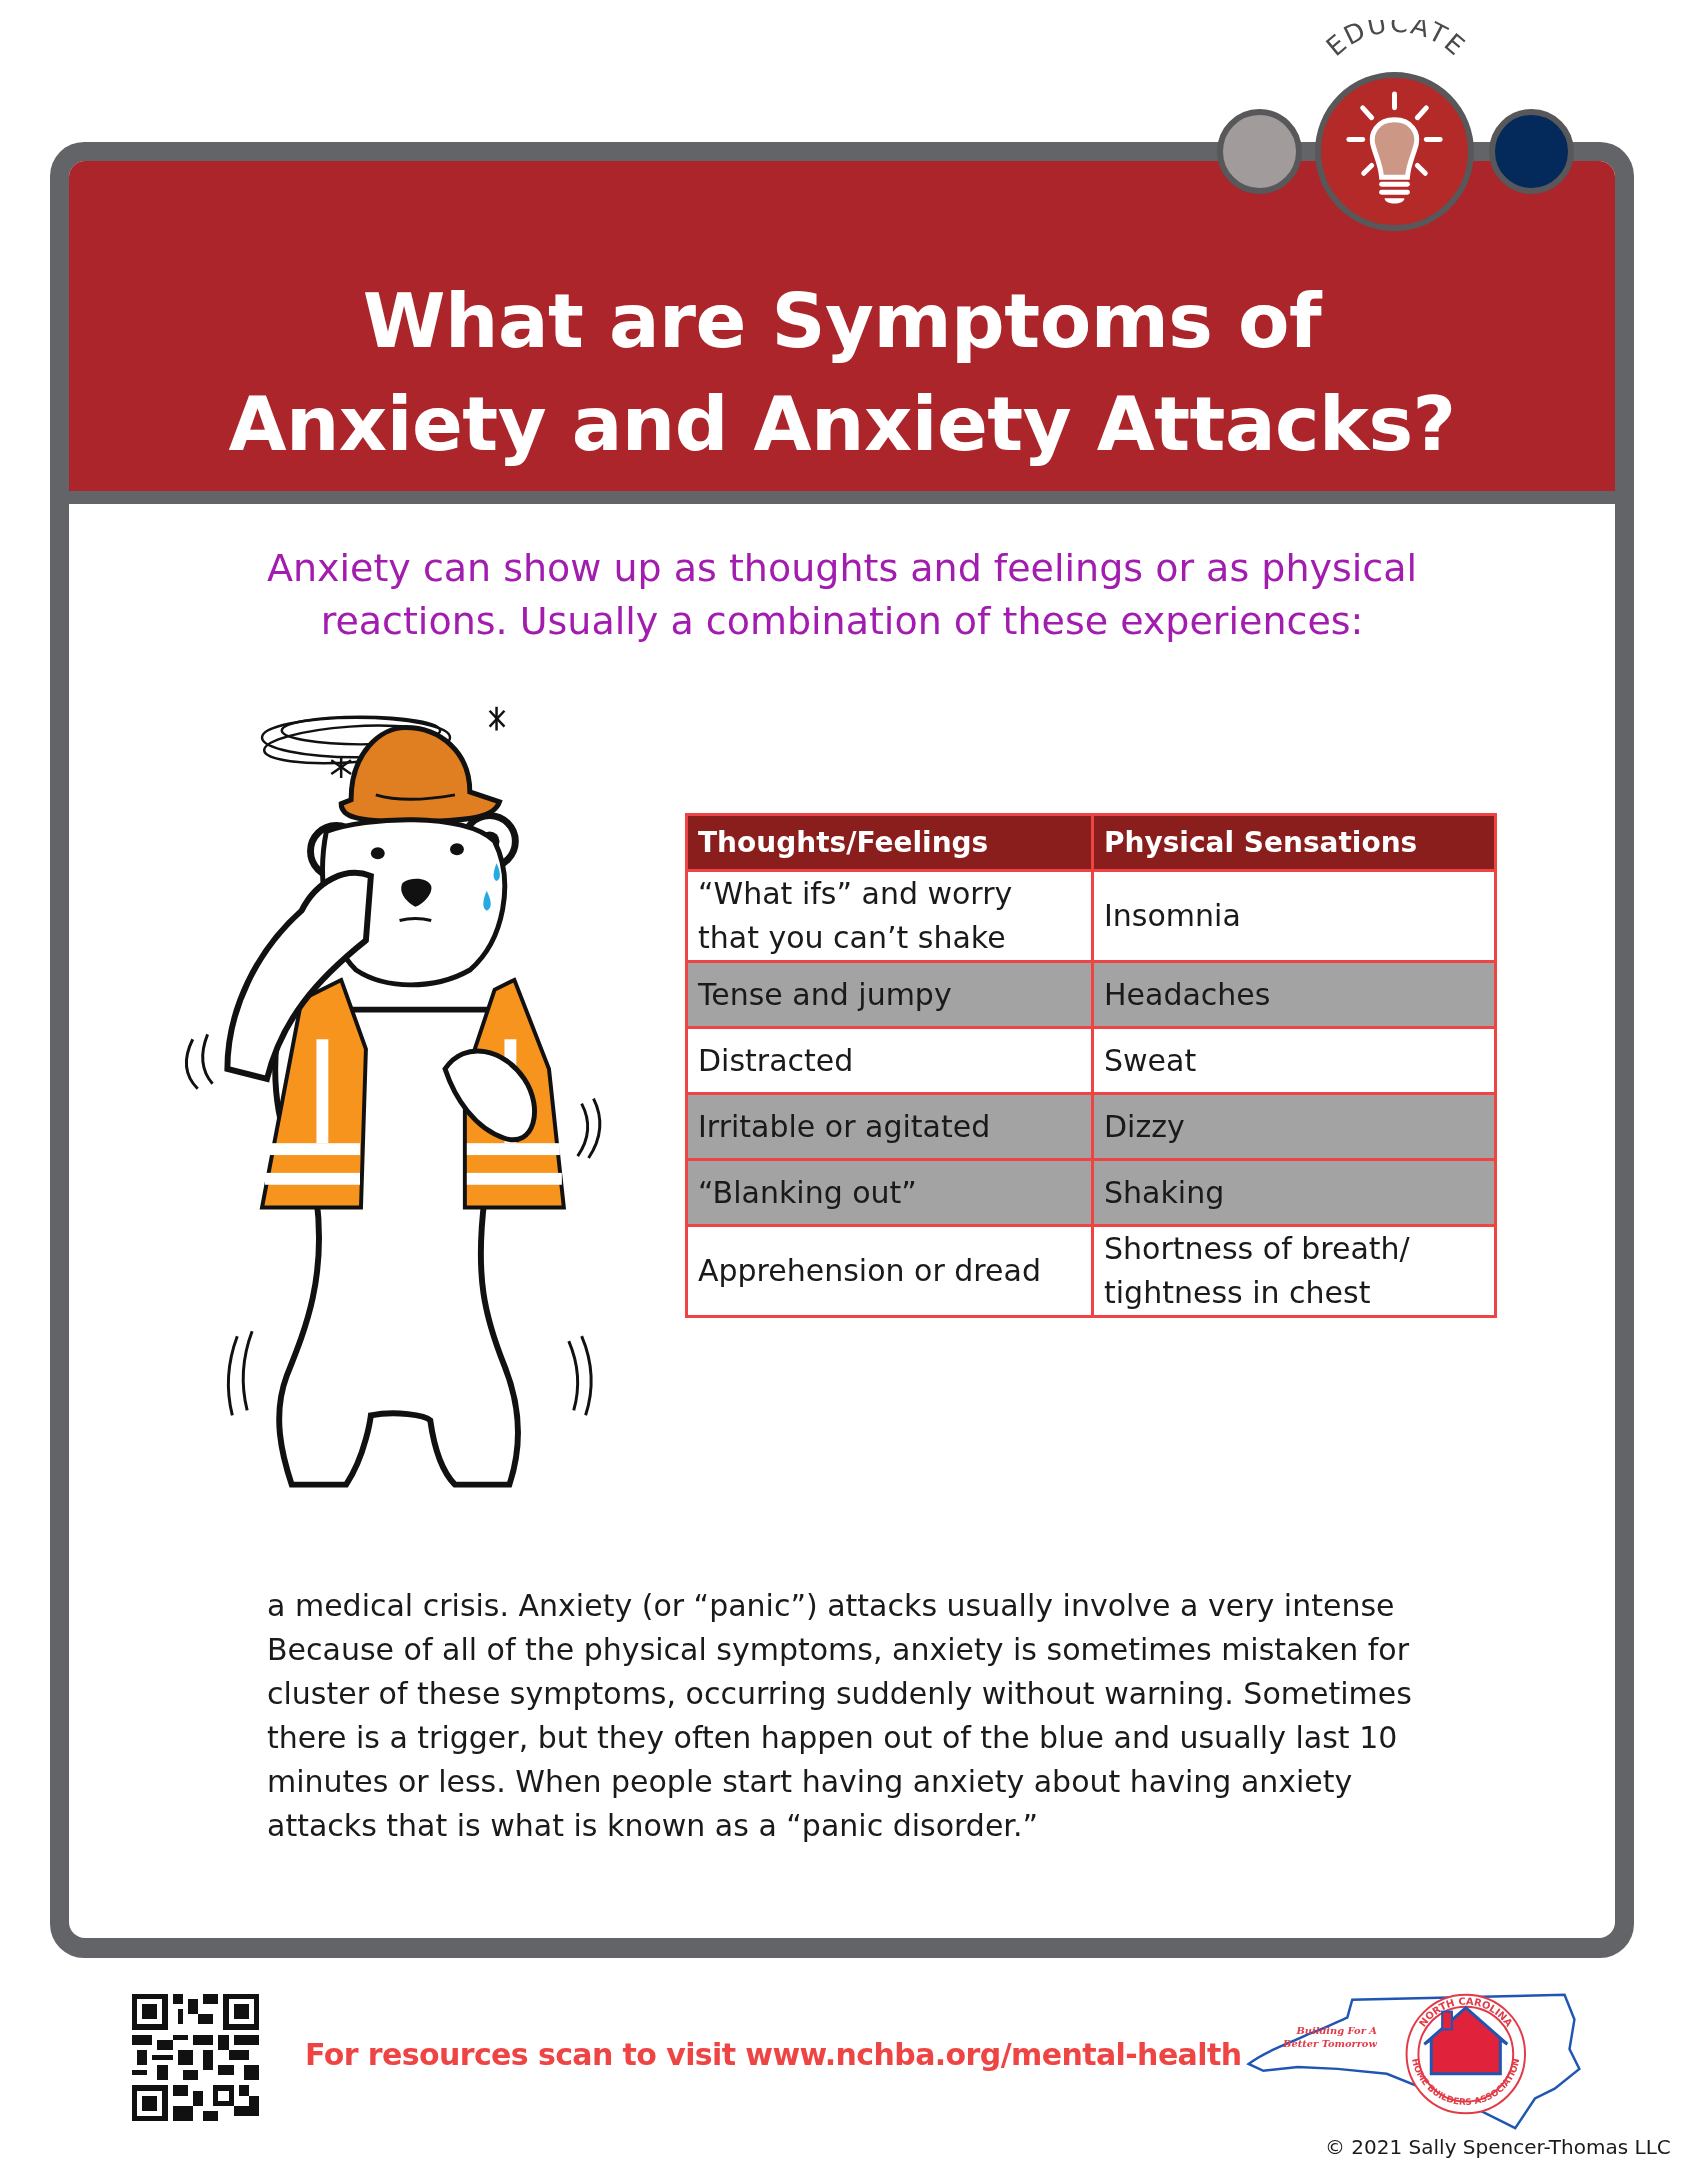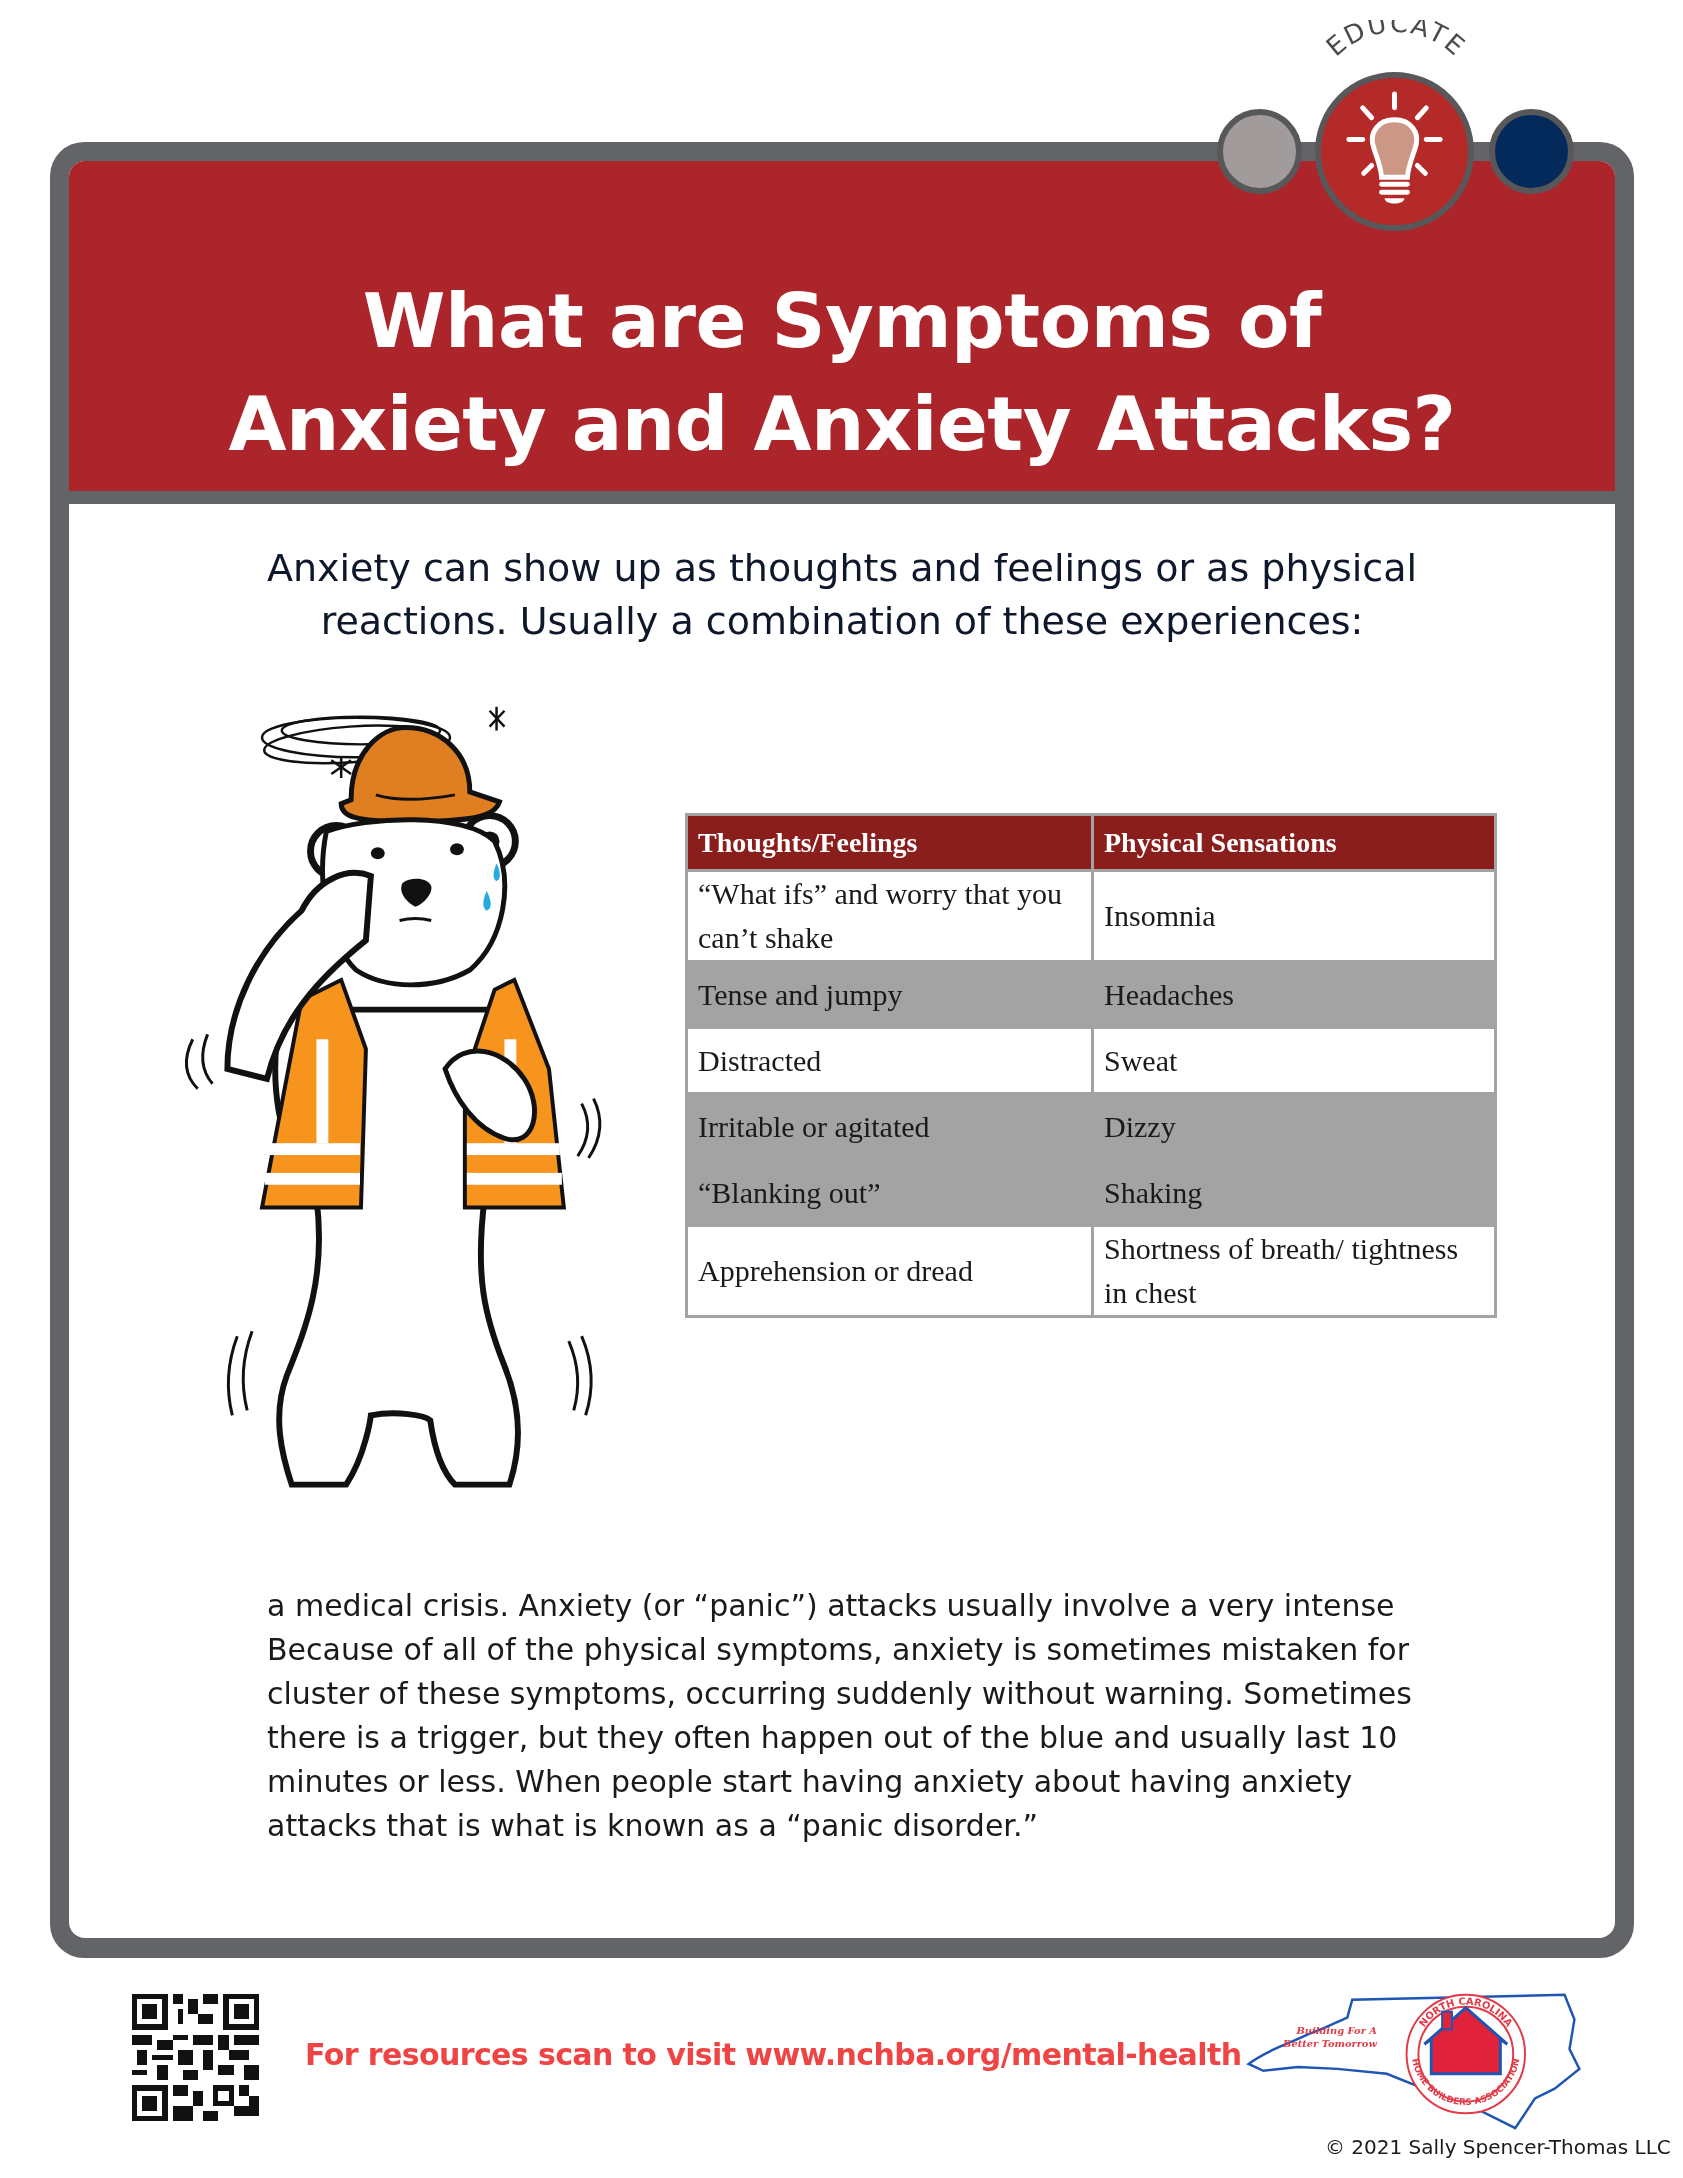--- a/index.html
+++ b/index.html
@@ -8,38 +8,38 @@
   .frame { position:absolute; left:50px; top:142px; width:1584px; height:1816px;
            background:#636467; border-radius:34px; }
   .frame-inner { position:absolute; left:19px; top:19px; right:19px; bottom:20px;
                  background:#ffffff; border-radius:16px; overflow:hidden; }
   .header-band { position:absolute; left:0; top:0; right:0; height:330px; background:#ab252b; }
   .header-sep { position:absolute; left:0; top:330px; right:0; height:13px; background:#636467; }
   .title { position:absolute; left:0; right:0; top:109px; text-align:center; color:#ffffff;
            font-family:"DejaVu Sans", sans-serif; font-weight:bold; font-size:75px; line-height:103px;
            letter-spacing:-0.5px; }
   .title span { display:block; }
-  .intro { position:absolute; left:0; right:0; top:381px; text-align:center; color:#0f172a;
+  .intro { position:absolute; left:0; right:0; top:381px; text-align:center; color:#a21caf;
            font-family:"DejaVu Sans", sans-serif; font-size:38px; line-height:53px; }
   .intro span { display:block; }
 
   .badge-gray { position:absolute; left:1217px; top:109px; width:73px; height:73px; border-radius:50%;
                 background:#a19c9b; border:6px solid #58585b; }
   .badge-main { position:absolute; left:1315px; top:72px; width:147px; height:147px; border-radius:50%;
                 background:#b32a28; border:6px solid #58585b; }
   .badge-navy { position:absolute; left:1489px; top:109px; width:73px; height:73px; border-radius:50%;
                 background:#032a5b; border:6px solid #58585b; }
   .badge-label { position:absolute; left:1287px; top:20px; width:218px; height:79px; }
 
   .bear { position:absolute; left:168px; top:683px; width:475px; height:861px; }
 
   table.symptoms { position:absolute; left:685px; top:813px; width:812px; border-collapse:collapse;
                    font-family:"DejaVu Sans", sans-serif; }
-  table.symptoms th, table.symptoms td { border:3px solid #a3a3a3; text-align:left; vertical-align:middle;
-                   padding:0 10px;font-family:Liberation Serif, serif; }
+  table.symptoms th, table.symptoms td { border:3px solid #ef4444; text-align:left; vertical-align:middle;
+                   padding:0 10px; }
   table.symptoms th { background:#8a1e1d; color:#ffffff; font-size:28px; font-weight:bold; height:53px; }
   table.symptoms td { font-size:30px; line-height:44px; color:#1a1a1a; }
   table.symptoms td.c1 { width:383px; }
   table.symptoms tr.alt td { background:#a3a3a3; }
   table.symptoms tr.r-tall td { height:85px; }
   table.symptoms tr.r-short td { height:63px; }
 
   .paragraph { position:absolute; left:267px; top:1584px; width:1188px; color:#1a1a1a;
                font-family:"DejaVu Sans", sans-serif; font-size:30px; line-height:44px; }
   .paragraph span { display:block; white-space:nowrap; }

